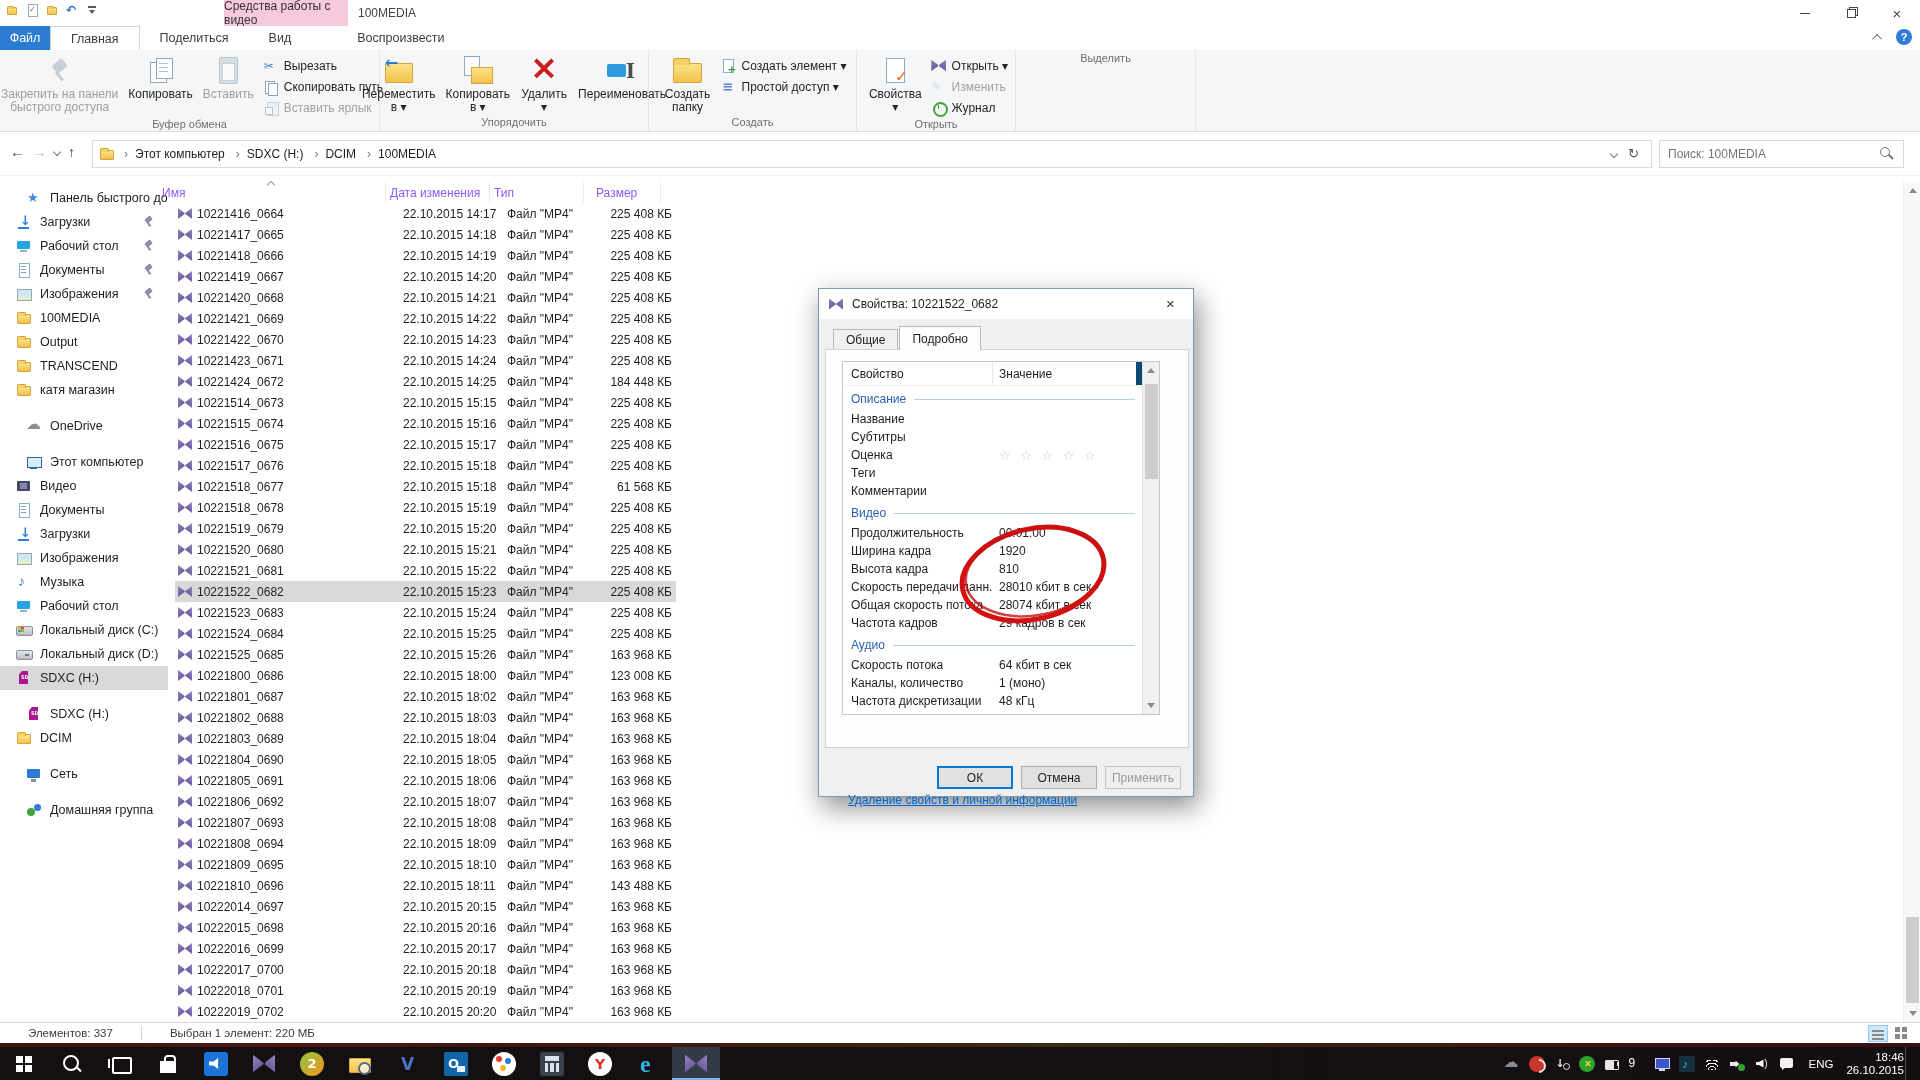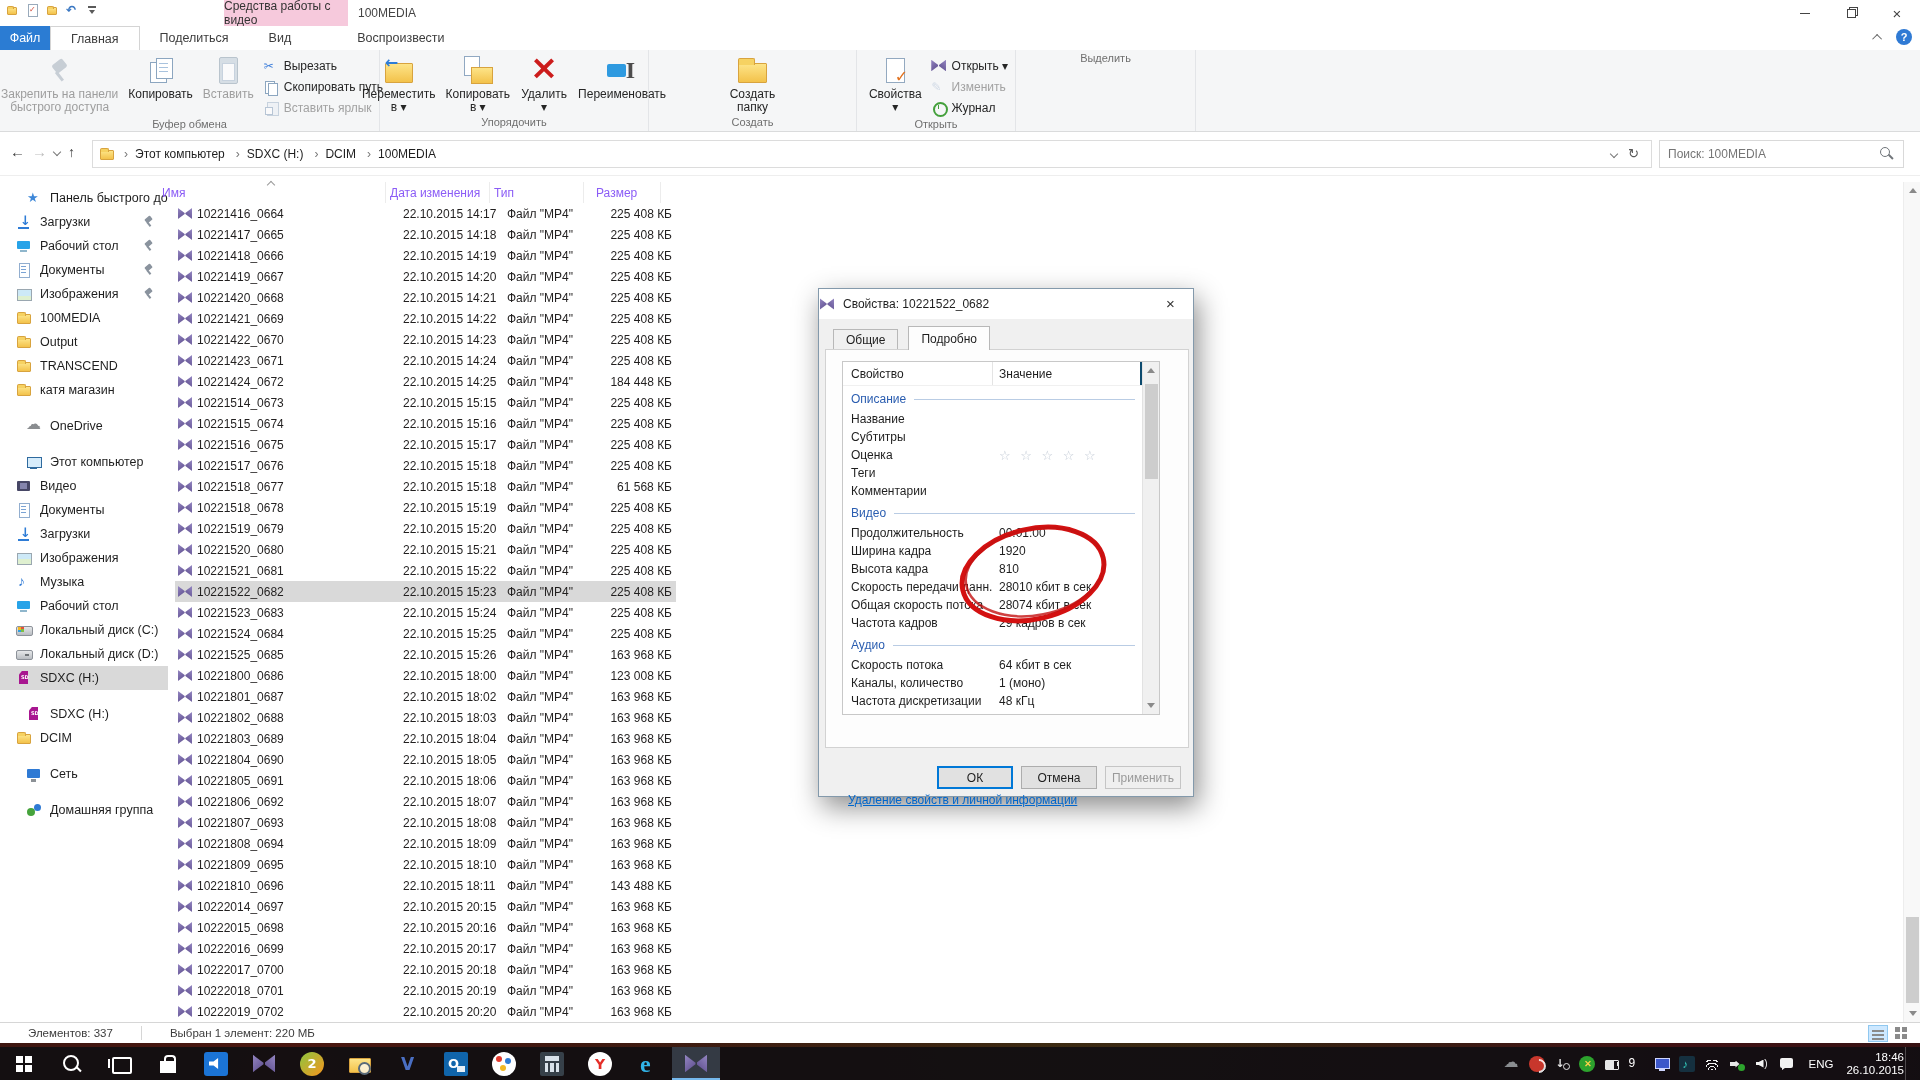--- a/index.html
+++ b/index.html
@@ -101,31 +101,31 @@
 
 .statusbar{position:absolute;left:0;top:1022px;right:0;height:21px;border-top:1px solid #d6d6d6;background:#fff;display:flex;align-items:center;font-size:11.5px;color:#3c3c3c}
 .statusbar .st{padding:0 28px}
 .stsep{width:1px;height:14px;background:#d6d6d6}
 .viewtoggles{position:absolute;right:8px;top:2px;display:flex;gap:4px}
 .vtbtn{width:20px;height:17px;position:relative}
 .vtbtn.cur{background:#cde8ff;border:1px solid #90c8f0}
 
 
 .dialog{position:absolute;left:818px;top:288px;width:376px;height:509px;background:#f0f0f0;border:1px solid #8399ab;box-shadow:4px 10px 26px rgba(0,0,0,.45);font-size:12px;color:#1e1e1e}
-.dtitle{position:absolute;left:0;top:0;right:0;height:30px;background:#fff;display:flex;align-items:center;padding-left:0}
+.dtitle{position:absolute;left:0;top:0;right:0;height:30px;background:#fff;display:flex;align-items:center;padding-left:9px}
 .dtitle .ic{margin-right:8px}
 .dclose{position:absolute;right:0;top:0;width:45px;height:29px;display:flex;align-items:center;justify-content:center;font-size:15px;color:#333}
 .dtabs{position:absolute;left:14px;top:37px;display:flex;align-items:flex-end}
-.dtab{height:21px;padding:0 12px;display:flex;align-items:center;background:#f0f0f0;border:1px solid #b8b8b8;border-bottom:none;margin-right:10px;font-size:12px}
+.dtab{height:21px;padding:0 12px;display:flex;align-items:center;background:#f0f0f0;border:1px solid #b8b8b8;border-bottom:none;margin-right:1px;font-size:12px}
 .dtab.active{height:24px;background:#fdfdfd;position:relative;z-index:2}
 .dpage{position:absolute;left:6px;top:60px;width:364px;height:399px;background:#fdfdfd;border:1px solid #d2d2d2}
 .listbox{position:absolute;left:16px;top:11px;width:318px;height:354px;background:#fff;border:1px solid #c8c8c8;overflow:hidden}
 .lhead{display:flex;height:24px;align-items:center;border-bottom:1px solid #f0f0f0;color:#1e1e1e}
 .lh1{width:150px;padding-left:8px;border-right:1px solid #e4e4e4;height:100%;display:flex;align-items:center}
-.lh2{flex:1;padding-left:6px;border-right:2px solid #0c4a6e;height:100%;display:flex;align-items:center;margin-right:17px}
+.lh2{flex:1;padding-left:6px;border-right:6px solid #0c4a6e;height:100%;display:flex;align-items:center;margin-right:17px}
 .prow{display:flex;align-items:center;height:18px}
 .prow .sec-label{display:none}
 .prow.sec{height:22px;margin-top:2px}
 .prow.sec .sec-label{display:flex;align-items:center;flex:1;color:#2a5db0;padding-left:8px;margin-right:24px}
 .prow.sec .sec-label::after{content:"";flex:1;height:1px;background:#b9cce4;margin-left:8px}
 .pname{width:150px;padding-left:8px;white-space:nowrap;overflow:hidden}
 .pval{flex:1;padding-left:6px;white-space:nowrap}
 .pval.stars{color:#c3cbd6;font-size:13px;letter-spacing:3px}
 .dscroll{position:absolute;right:0;top:0;width:17px;bottom:0;background:#f0f0f0;border-left:1px solid #e2e2e2}
 .dthumb{position:absolute;left:2px;top:22px;width:13px;height:95px;background:#cdcdcd}
@@ -381,20 +381,31 @@
       <div class="rgroup rg3">
         <div class="rgrow">
           <div class="bigs">
 
           <div class="rbig">
                 <span class="ic s32" data-icon="newfolder"></span>
                 <span class="bl">Создать</span>
                 <span class="bl">папку</span>
               </div>
             </div>
+          <div class="smalls">
+
+          <div class="rsmall">
+                <span class="ic s16" data-icon="newitem"></span>
+                <span>Создать элемент ▾</span>
+              </div>
+              <div class="rsmall">
+                <span class="ic s16" data-icon="easyaccess"></span>
+                <span>Простой доступ ▾</span>
+              </div>
+            </div>
         </div>
         <div class="glabel">Создать</div>
       </div>
       <div class="rgroup rg4">
         <div class="rgrow">
           <div class="bigs">
 
           <div class="rbig">
                 <span class="ic s32" data-icon="properties"></span>
                 <span class="bl">Свойства</span>

